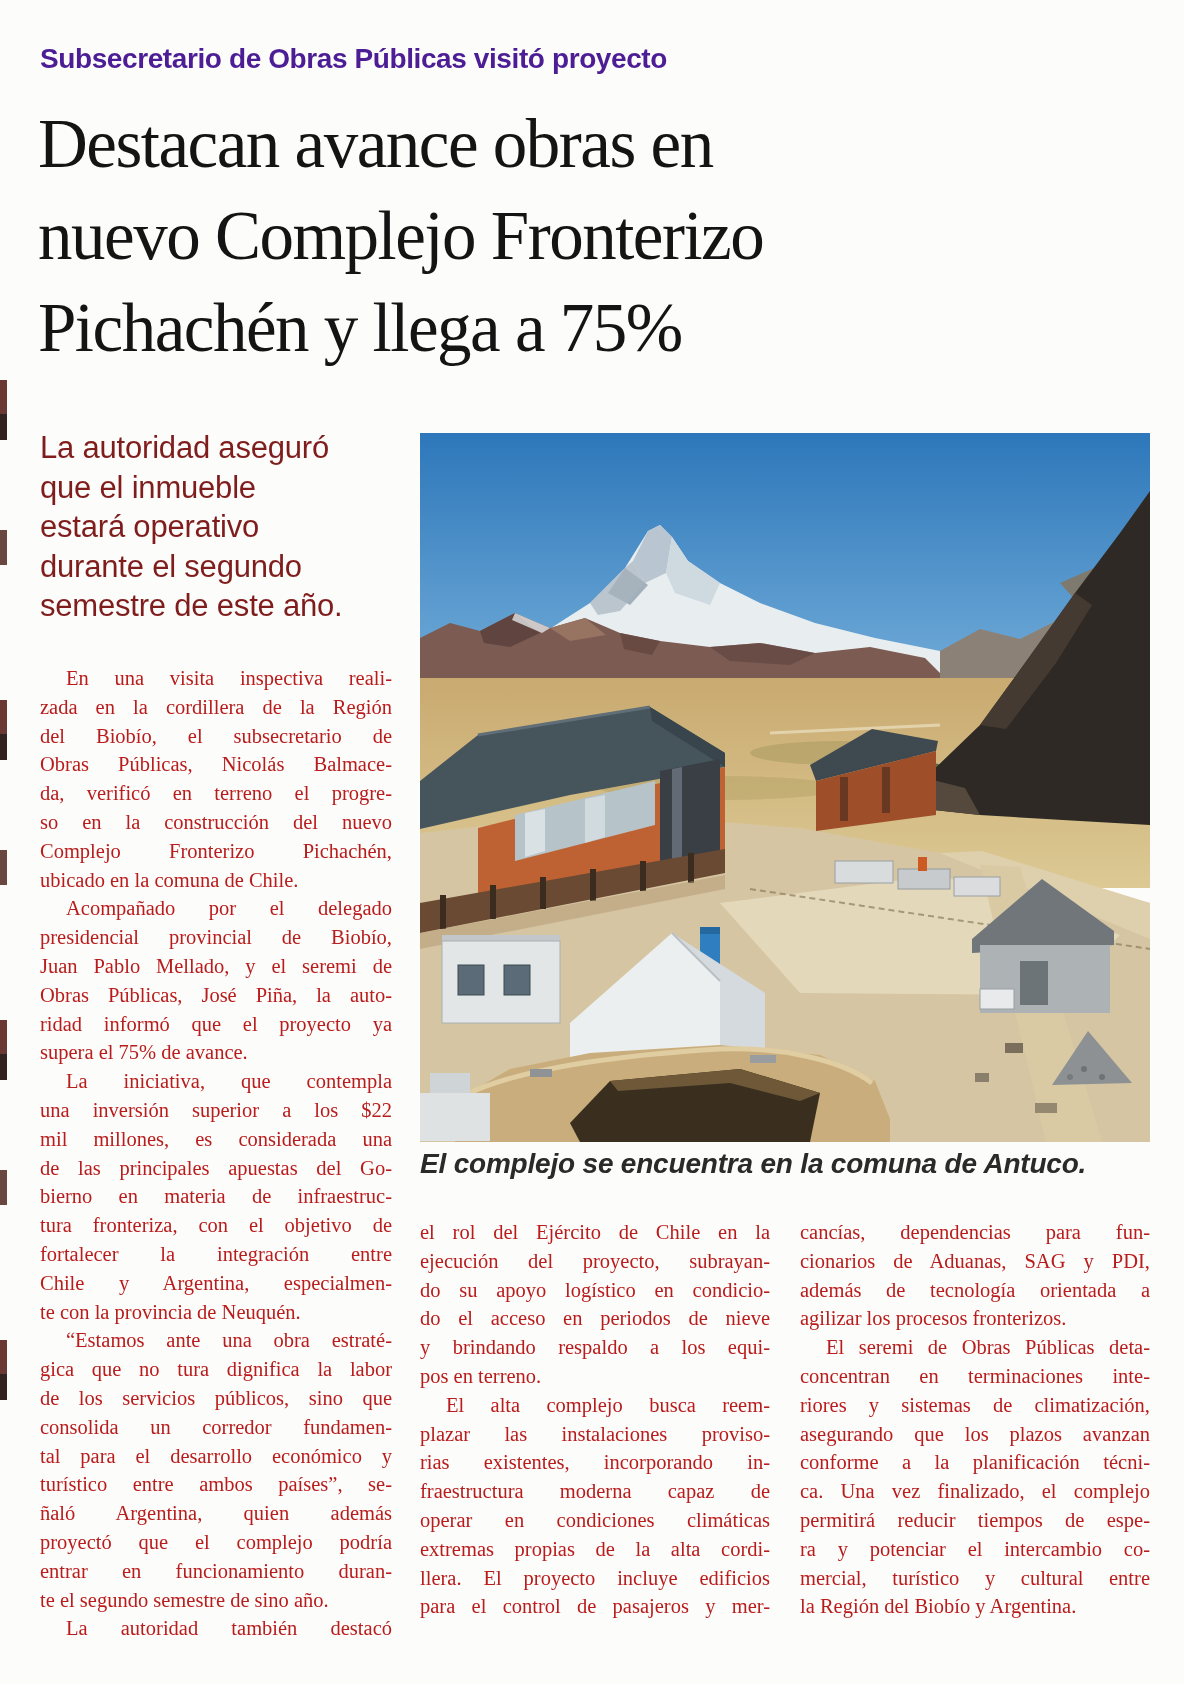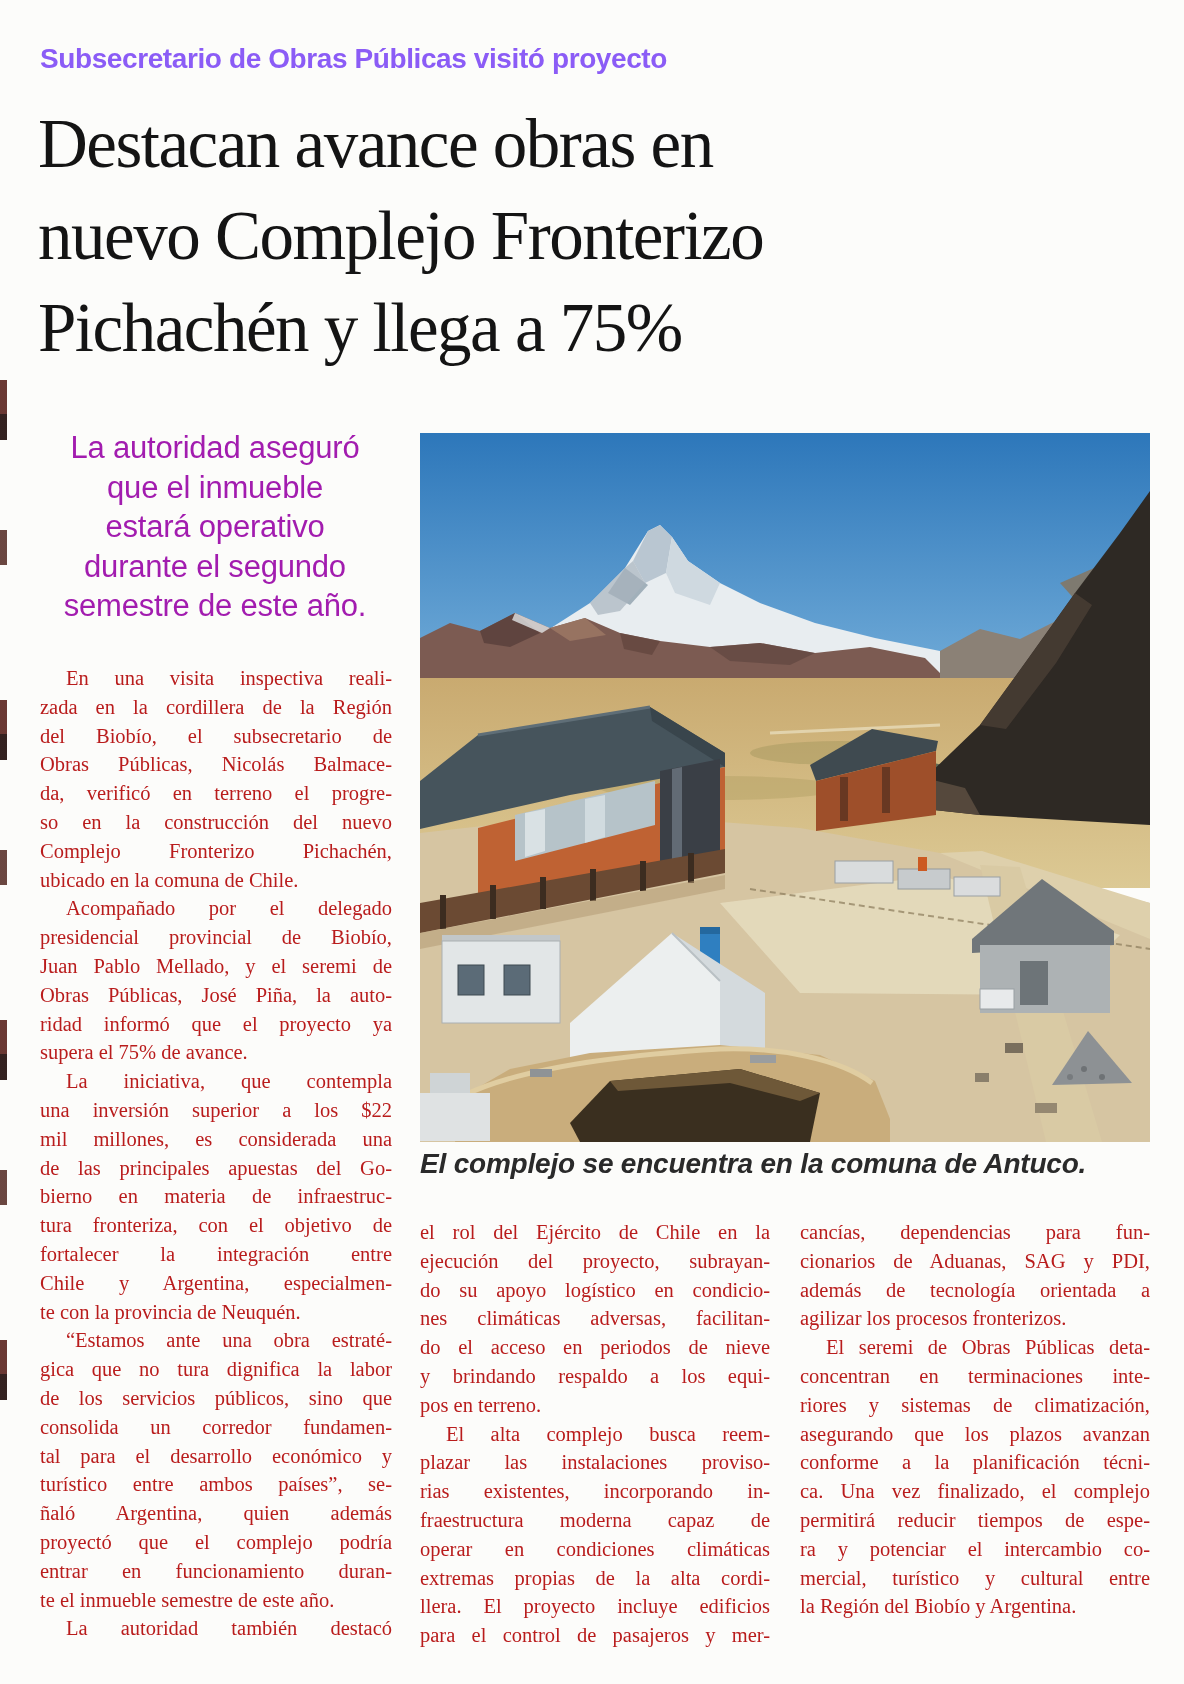--- a/index.html
+++ b/index.html
@@ -15,28 +15,28 @@
     position:absolute;left:0;top:380px;width:7px;height:1060px;
     background:repeating-linear-gradient(180deg,
       rgba(80,22,16,.85) 0 34px, rgba(30,10,8,.9) 34px 60px,
       rgba(252,252,250,0) 60px 150px, rgba(70,25,18,.8) 150px 185px,
       rgba(252,252,250,0) 185px 320px);
   }
   .kicker{
     position:absolute;left:40px;top:44px;
     font-family:"Liberation Sans","DejaVu Sans",sans-serif;
     font-weight:700;font-size:28px;line-height:1.1;
-    letter-spacing:-.4px;color:#8b5cf6;white-space:nowrap;
+    letter-spacing:-.4px;color:#4c1d95;white-space:nowrap;
   }
   .headline{position:absolute;left:38px;top:98px;width:1122px;color:#141414;}
   .headline .hline{
     font-size:69px;line-height:92px;font-weight:400;
     letter-spacing:-1.5px;white-space:nowrap;
   }
-  .standfirst{position:absolute;left:40px;top:428px;width:350px;color:#a21caf;text-align:center;}
+  .standfirst{position:absolute;left:40px;top:428px;width:350px;color:#7f1d1d;}
   .standfirst .sline{
     font-family:"Liberation Sans","DejaVu Sans",sans-serif;
     font-size:31px;line-height:39.5px;letter-spacing:-.2px;white-space:nowrap;
   }
   .photo{position:absolute;left:420px;top:433px;width:730px;height:709px;}
   .photo svg{display:block;width:730px;height:709px;}
   .caption{
     position:absolute;left:420px;top:1148px;width:730px;
     font-family:"Liberation Sans","DejaVu Sans",sans-serif;
     font-style:italic;font-weight:700;font-size:28px;color:#2a2a2a;
@@ -111,21 +111,21 @@
       <div class="para">
         <div class="bline indent">“Estamos ante una obra estraté-</div>
         <div class="bline">gica que no tura dignifica la labor</div>
         <div class="bline">de los servicios públicos, sino que</div>
         <div class="bline">consolida un corredor fundamen-</div>
         <div class="bline">tal para el desarrollo económico y</div>
         <div class="bline">turístico entre ambos países”, se-</div>
         <div class="bline">ñaló Argentina, quien además</div>
         <div class="bline">proyectó que el complejo podría</div>
         <div class="bline">entrar en funcionamiento duran-</div>
-        <div class="bline last">te el inmueble semestre de este año.</div>
+        <div class="bline last">te el segundo semestre de sino año.</div>
       </div>
       <div class="para">
         <div class="bline indent">La autoridad también destacó</div>
       </div>
     </div>
 
   <div class="photo">
     <svg viewBox="0 0 730 709" preserveAspectRatio="none">
       <defs>
         <linearGradient id="skyG" x1="0" y1="0" x2="0" y2="1">
@@ -276,21 +276,20 @@
     </svg>
   </div>
 
   <div class="caption">El complejo se encuentra en la comuna de Antuco.</div>
 
   <div class="bodycol col-middle">
       <div class="para">
         <div class="bline">el rol del Ejército de Chile en la</div>
         <div class="bline">ejecución del proyecto, subrayan-</div>
         <div class="bline">do su apoyo logístico en condicio-</div>
-        <div class="bline">nes climáticas adversas, facilitan-</div>
         <div class="bline">do el acceso en periodos de nieve</div>
         <div class="bline">y brindando respaldo a los equi-</div>
         <div class="bline last">pos en terreno.</div>
       </div>
       <div class="para">
         <div class="bline indent">El alta complejo busca reem-</div>
         <div class="bline">plazar las instalaciones proviso-</div>
         <div class="bline">rias existentes, incorporando in-</div>
         <div class="bline">fraestructura moderna capaz de</div>
         <div class="bline">operar en condiciones climáticas</div>

